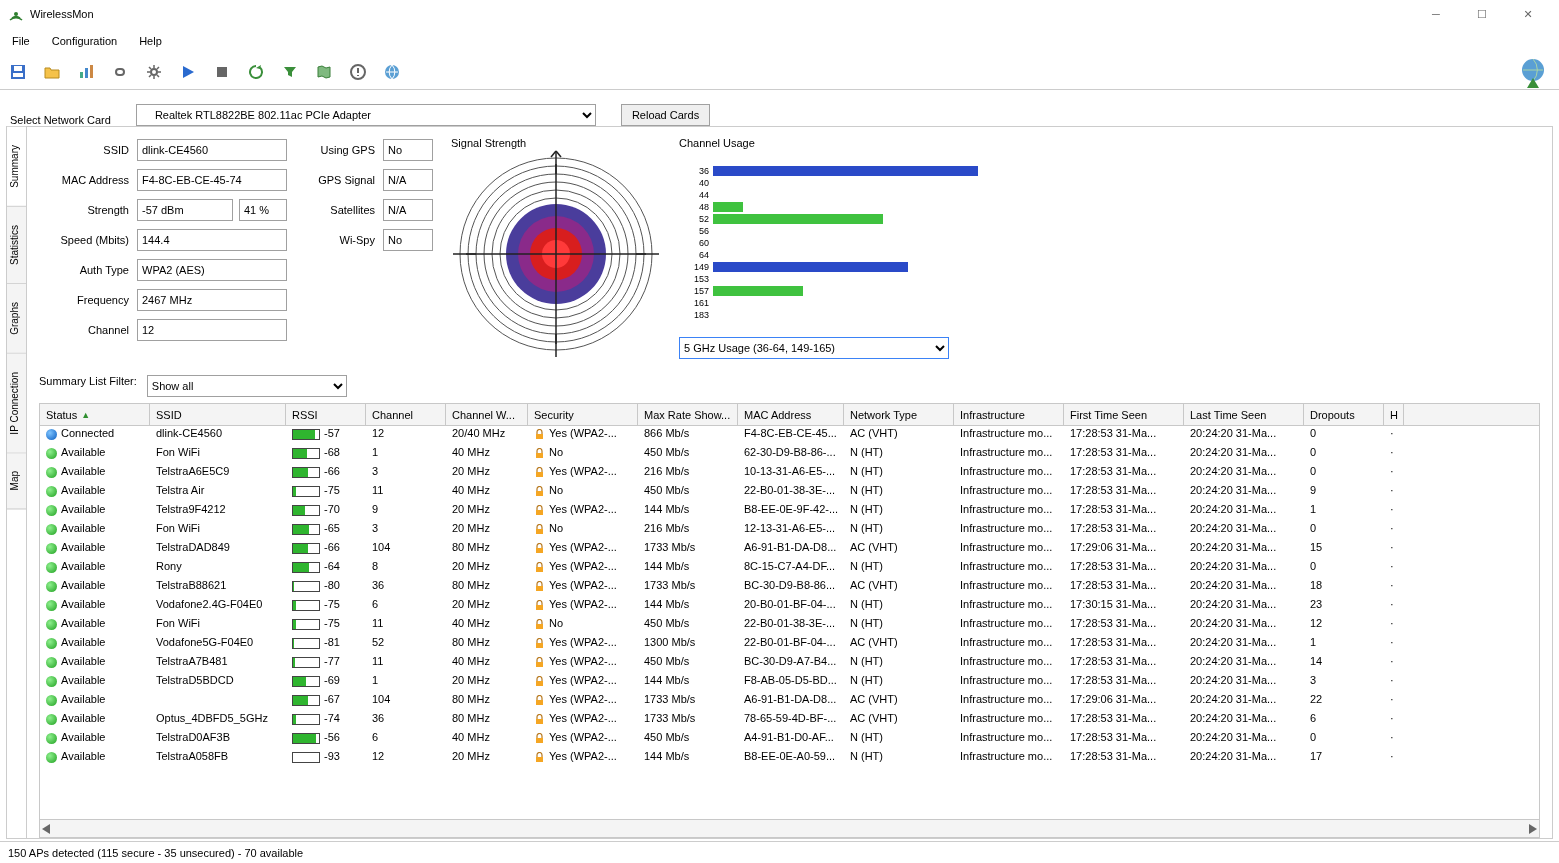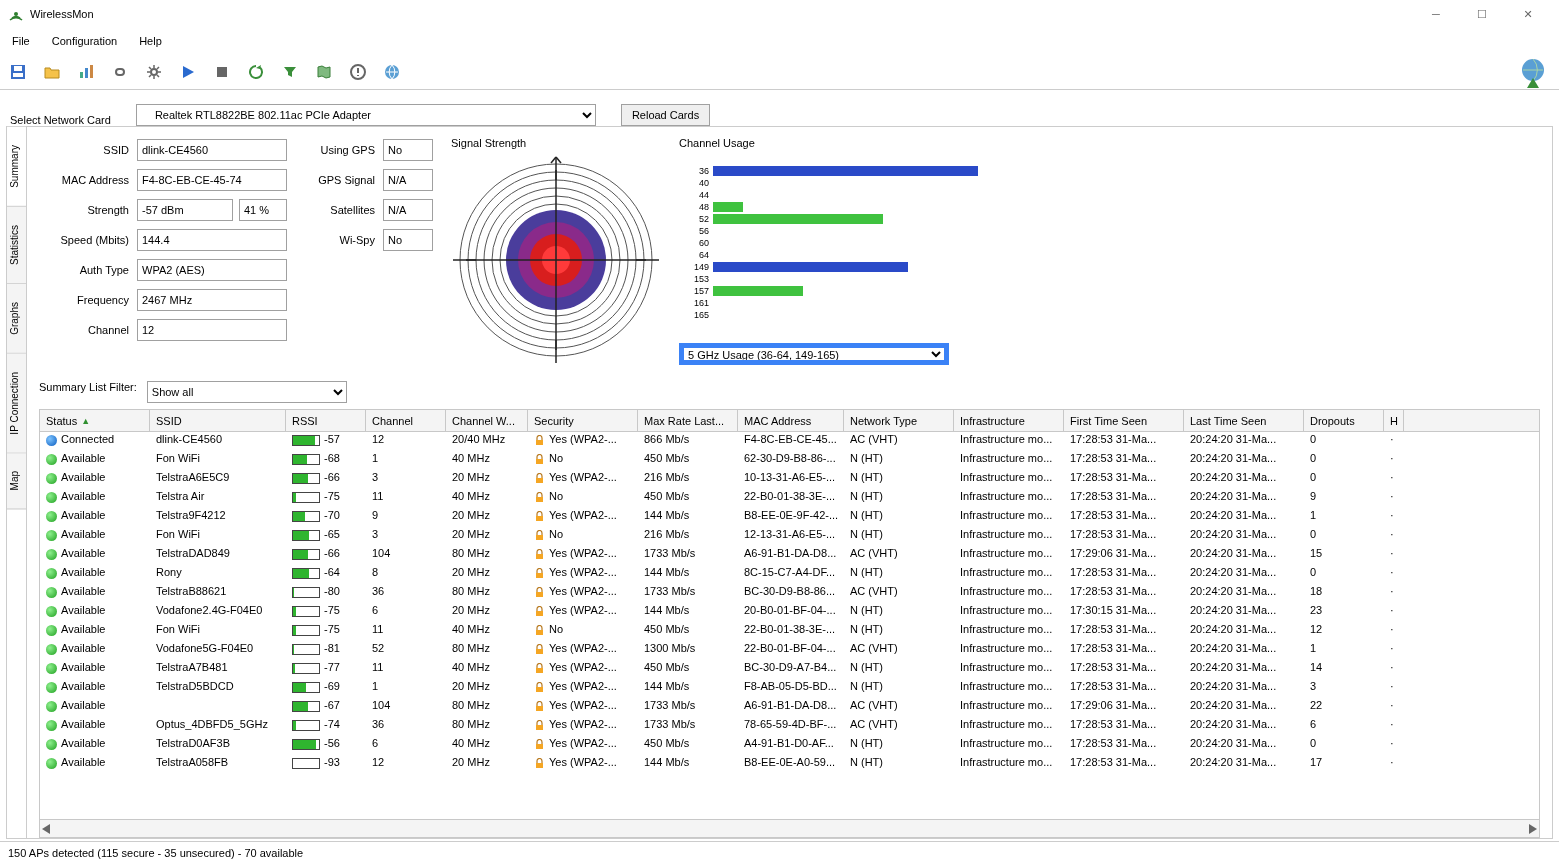--- a/index.html
+++ b/index.html
@@ -25,29 +25,29 @@
 .top-panel{display:flex;gap:18px;padding-bottom:6px}
 .info-grid{display:grid;grid-template-columns:90px 150px;grid-auto-rows:26px;gap:4px 8px;align-items:center}
 .info-grid label{text-align:right}
 .info-grid .val{border:1px solid #a0a0a0;height:22px;padding:2px 4px;background:#fff;display:flex;align-items:center}
 .info-grid .split{display:flex;gap:6px}
 .info-grid .split .val{flex:1}
 .gps-grid{display:grid;grid-template-columns:70px 50px;grid-auto-rows:26px;gap:4px 8px;align-items:center}
 .gps-grid label{text-align:right}
 .gps-grid .val{border:1px solid #a0a0a0;height:22px;padding:2px 4px;background:#fff;display:flex;align-items:center}
 .radar-block{display:flex;flex-direction:column}
-.radar-block .label{margin-bottom:6px}
+.radar-block .label{}
 .channel-block{display:flex;flex-direction:column;flex:1}
 .channel-block .label{margin-bottom:16px}
 .channel-bars{flex:1;position:relative}
 .cbar-row{display:flex;align-items:center;height:12px}
 .cbar-row .ch{width:30px;text-align:right;font-size:9px;margin-right:4px}
 .cbar-row .bar{height:10px}
 .channel-select{margin-top:14px}
-.channel-select select{width:270px;height:22px;border:5px solid #3b82f6;background:#fff}
+.channel-select select{width:270px;height:22px;border:1px solid #3b82f6;background:#fff}
 .filter-row{display:flex;align-items:flex-start;gap:10px;margin-top:10px}
 .filter-row select{width:200px;height:22px;border:1px solid #a0a0a0;background:#fff}
 .grid{flex:1;border:1px solid #c8c8c8;margin-top:6px;overflow:hidden;display:flex;flex-direction:column;background:#fff}
 .grid-head{display:flex;background:#f4f4f4;border-bottom:1px solid #c8c8c8;height:22px;flex-shrink:0}
 .grid-head .gh{border-right:1px solid #c8c8c8;padding:3px 6px;white-space:nowrap;overflow:hidden;display:flex;align-items:center}
 .grid-body{flex:1;overflow-y:auto;overflow-x:hidden}
 .gr{display:flex;height:19px;align-items:flex-start}
 .gr .gc{padding:1px 6px;white-space:nowrap;overflow:hidden}
 .status-dot{width:11px;height:11px;border-radius:50%;display:inline-block;margin-right:4px;vertical-align:middle}
 .status-dot.conn{background:radial-gradient(circle at 35% 35%,#7ec4ff,#0a5cbf)}
@@ -281,21 +281,21 @@
             </div>
             <div class="cbar-row">
               <span class="ch">157</span>
               <div class="bar" style="width:90px;background:#3fc23f"></div>
             </div>
             <div class="cbar-row">
               <span class="ch">161</span>
               <div class="bar" style="width:0px;background:#2a4ac8"></div>
             </div>
             <div class="cbar-row">
-              <span class="ch">165</span>
+              <span class="ch">183</span>
               <div class="bar" style="width:0px;background:#2a4ac8"></div>
             </div>
           </div>
         <div class="channel-select">
           <select><option>5 GHz Usage (36-64, 149-165)</option></select>
         </div>
       </div>
     </div>
     <div class="filter-row">
       <label>Summary List Filter:</label>
@@ -305,21 +305,21 @@
       <div class="grid-head">
         <div class="gh c-status">
             <span>Status</span>
             <span class="sort-arrow">▲</span>
           </div>
         <div class="gh c-ssid">SSID</div>
         <div class="gh c-rssi">RSSI</div>
         <div class="gh c-chan">Channel</div>
         <div class="gh c-chanw">Channel W...</div>
         <div class="gh c-sec">Security</div>
-        <div class="gh c-rate">Max Rate Last...</div>
+        <div class="gh c-rate">Max Rate Show...</div>
         <div class="gh c-mac">MAC Address</div>
         <div class="gh c-type">Network Type</div>
         <div class="gh c-infra">Infrastructure</div>
         <div class="gh c-first">First Time Seen</div>
         <div class="gh c-last">Last Time Seen</div>
         <div class="gh c-drop">Dropouts</div>
         <div class="gh c-ext">H</div>
       </div>
       <div class="grid-body" id="grid-body">
           <div class="gr">

